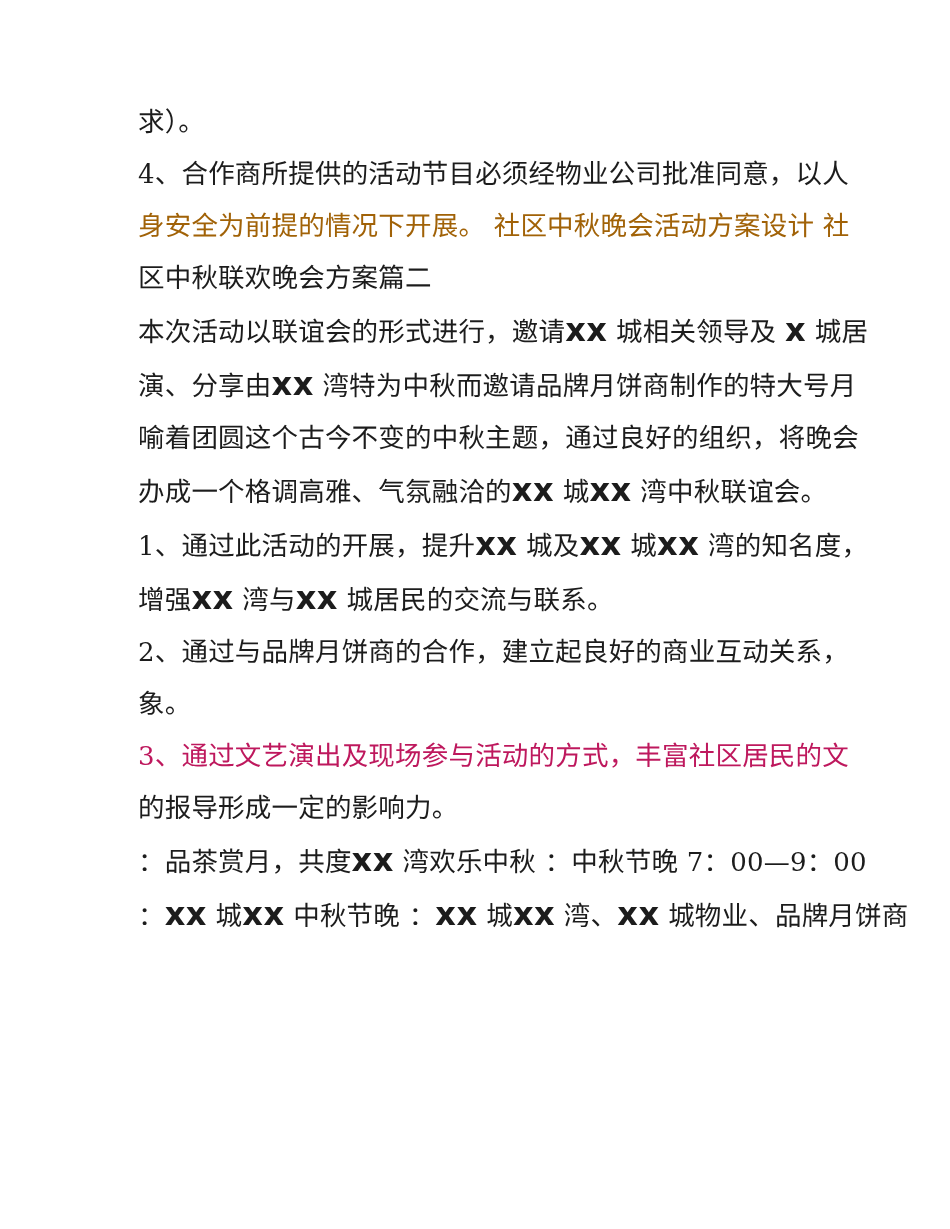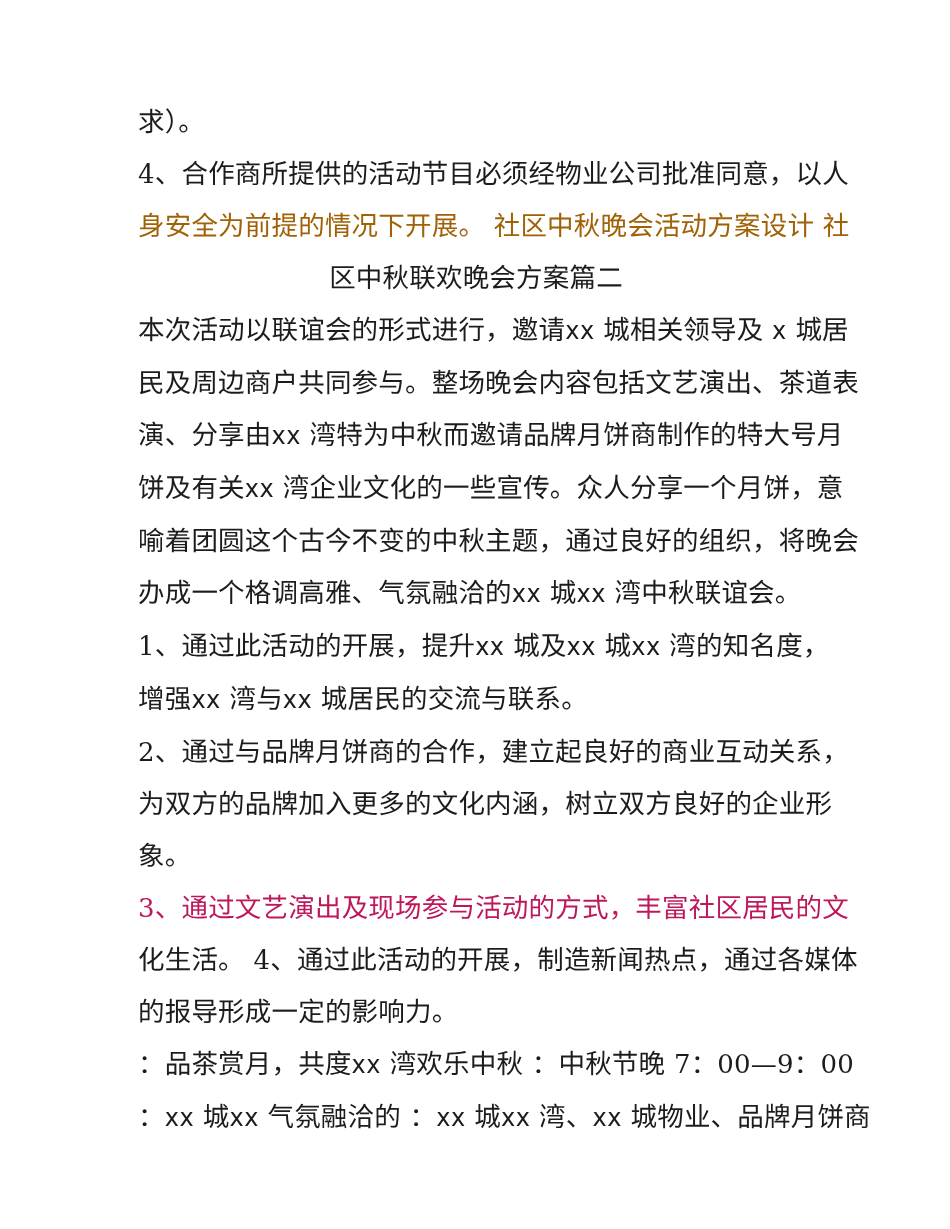--- a/index.html
+++ b/index.html
@@ -33,22 +33,22 @@
     line-height: 52px;
     color: #1c1c1c;
     white-space: pre;
     letter-spacing: 0.2px;
     -webkit-font-smoothing: antialiased;
   }
 
   
   .lat {
     font-family: "DejaVu Sans", "Liberation Sans", sans-serif;
-    font-weight: 400;
-    font-size: 24px;
+    font-weight: 700;
+    font-size: 32px;
     letter-spacing: 0.5px;
   }
 
   
   .num {
     font-family: "DejaVu Serif", "Liberation Serif", serif;
     font-weight: 400;
     font-size: 26px;
   }
 
@@ -59,31 +59,27 @@
   }
 </style>
 </head>
 <body>
 
 <div class="page" style="background: rgb(255, 255, 255);">
   <div class="doc-body" id="doc-body">
       <div class="doc-line" style="color: rgb(28, 28, 28);"><span>求）。</span></div>
       <div class="doc-line" style="color: rgb(28, 28, 28);"><span class="num">4</span><span>、合作商所提供的活动节目必须经物业公司批准同意，以人</span></div>
       <div class="doc-line" style="color: #a16207;"><span>身安全为前提的情况下开展。 社区中秋晚会活动方案设计 社</span></div>
-      <div class="doc-line" style="color: rgb(28, 28, 28); text-align: center;"><span>区中秋联欢晚会方案篇二</span></div>
+      <div class="doc-line" style="color: rgb(28, 28, 28);"><span>区中秋联欢晚会方案篇二</span></div>
       <div class="doc-line" style="color: rgb(28, 28, 28);"><span>本次活动以联谊会的形式进行，邀请</span><span class="lat">xx</span><span> 城相关领导及 </span><span class="lat">x</span><span> 城居</span></div>
-      <div class="doc-line" style="color: rgb(28, 28, 28);"><span>民及周边商户共同参与。整场晚会内容包括文艺演出、茶道表</span></div>
       <div class="doc-line" style="color: rgb(28, 28, 28);"><span>演、分享由</span><span class="lat">xx</span><span> 湾特为中秋而邀请品牌月饼商制作的特大号月</span></div>
-      <div class="doc-line" style="color: rgb(28, 28, 28);"><span>饼及有关</span><span class="lat">xx</span><span> 湾企业文化的一些宣传。众人分享一个月饼，意</span></div>
       <div class="doc-line" style="color: rgb(28, 28, 28);"><span>喻着团圆这个古今不变的中秋主题，通过良好的组织，将晚会</span></div>
       <div class="doc-line" style="color: rgb(28, 28, 28);"><span>办成一个格调高雅、气氛融洽的</span><span class="lat">xx</span><span> 城</span><span class="lat">xx</span><span> 湾中秋联谊会。</span></div>
       <div class="doc-line" style="color: rgb(28, 28, 28);"><span class="num">1</span><span>、通过此活动的开展，提升</span><span class="lat">xx</span><span> 城及</span><span class="lat">xx</span><span> 城</span><span class="lat">xx</span><span> 湾的知名度，</span></div>
       <div class="doc-line" style="color: rgb(28, 28, 28);"><span>增强</span><span class="lat">xx</span><span> 湾与</span><span class="lat">xx</span><span> 城居民的交流与联系。</span></div>
       <div class="doc-line" style="color: rgb(28, 28, 28); text-align: right;"><span class="num">2</span><span>、通过与品牌月饼商的合作，建立起良好的商业互动关系，</span></div>
-      <div class="doc-line" style="color: rgb(28, 28, 28);"><span>为双方的品牌加入更多的文化内涵，树立双方良好的企业形</span></div>
       <div class="doc-line" style="color: rgb(28, 28, 28);"><span>象。</span></div>
       <div class="doc-line" style="color: #be185d;"><span class="num">3</span><span>、通过文艺演出及现场参与活动的方式，丰富社区居民的文</span></div>
-      <div class="doc-line" style="color: rgb(28, 28, 28);"><span>化生活。 </span><span class="num">4</span><span>、通过此活动的开展，制造新闻热点，通过各媒体</span></div>
       <div class="doc-line" style="color: rgb(28, 28, 28);"><span>的报导形成一定的影响力。</span></div>
       <div class="doc-line" style="color: rgb(28, 28, 28);"><span>：品茶赏月，共度</span><span class="lat">xx</span><span> 湾欢乐中秋 ：中秋节晚 </span><span class="fig">7</span><span>：</span><span class="fig">00—9</span><span>：</span><span class="fig">00</span></div>
-      <div class="doc-line" style="color: rgb(28, 28, 28);"><span>：</span><span class="lat">xx</span><span> 城</span><span class="lat">xx</span><span> 气氛融洽的 ：</span><span class="lat">xx</span><span> 城</span><span class="lat">xx</span><span> 湾、</span><span class="lat">xx</span><span> 城物业、品牌月饼商</span></div>
+      <div class="doc-line" style="color: rgb(28, 28, 28);"><span>：</span><span class="lat">xx</span><span> 城</span><span class="lat">xx</span><span> 中秋节晚 ：</span><span class="lat">xx</span><span> 城</span><span class="lat">xx</span><span> 湾、</span><span class="lat">xx</span><span> 城物业、品牌月饼商</span></div>
     </div>
 </div>
 
 </body></html>

